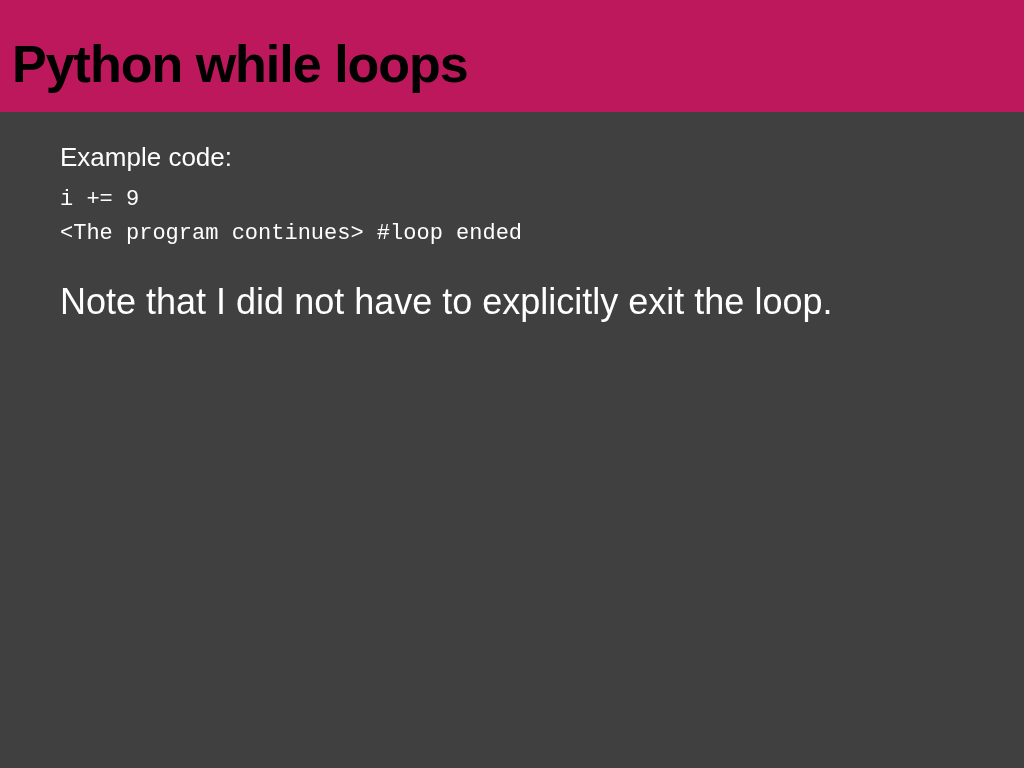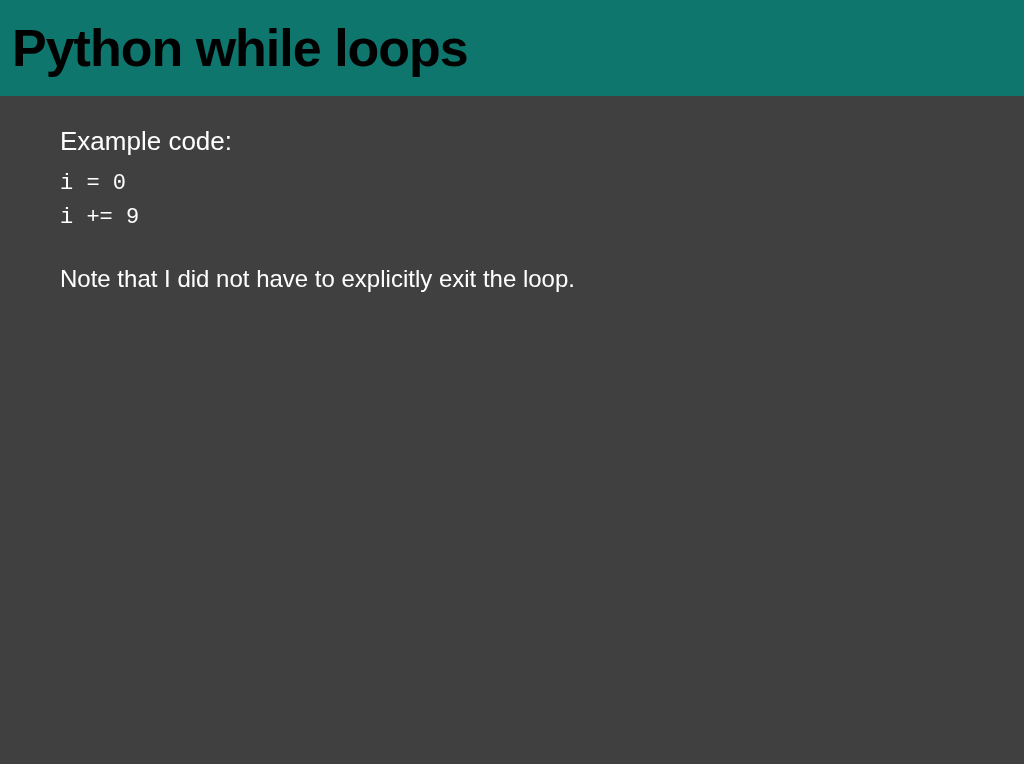--- a/index.html
+++ b/index.html
@@ -9,22 +9,22 @@
     }
 
     body {
       width: 1024px;
       height: 768px;
       overflow: hidden;
       font-family: Arial, Helvetica, sans-serif;
     }
 
     #header {
-      background-color: #0f766e;
-      padding: 18px 12px 18px 12px;
+      background-color: #be185d;
+      padding: 34px 12px 18px 12px;
       border-bottom: none;
     }
 
     #header h1 {
       font-size: 52px;
       font-weight: 900;
       color: #000000;
       letter-spacing: -1px;
     }
 
@@ -44,33 +44,33 @@
 
     .code-block {
       font-family: 'Courier New', Courier, monospace;
       font-size: 22px;
       color: #ffffff;
       line-height: 1.55;
       margin-bottom: 30px;
     }
 
     .note-text {
-      font-size: 24px;
+      font-size: 36px;
       color: #ffffff;
       font-family: Arial, Helvetica, sans-serif;
       margin-top: 20px;
     }
   </style>
 </head>
 <body>
 
 <div id="header">
   <h1>Python while loops</h1>
 </div>
 
 <div id="content">
   <div class="example-label">Example code:</div>
   <div class="code-block">
-    <div>i = 0</div>
     <div>    i += 9</div>
+    <div>&lt;The program continues&gt; #loop ended</div>
   </div>
   <div class="note-text">Note that I did not have to explicitly exit the loop.</div>
 </div>
 
 </body></html>

